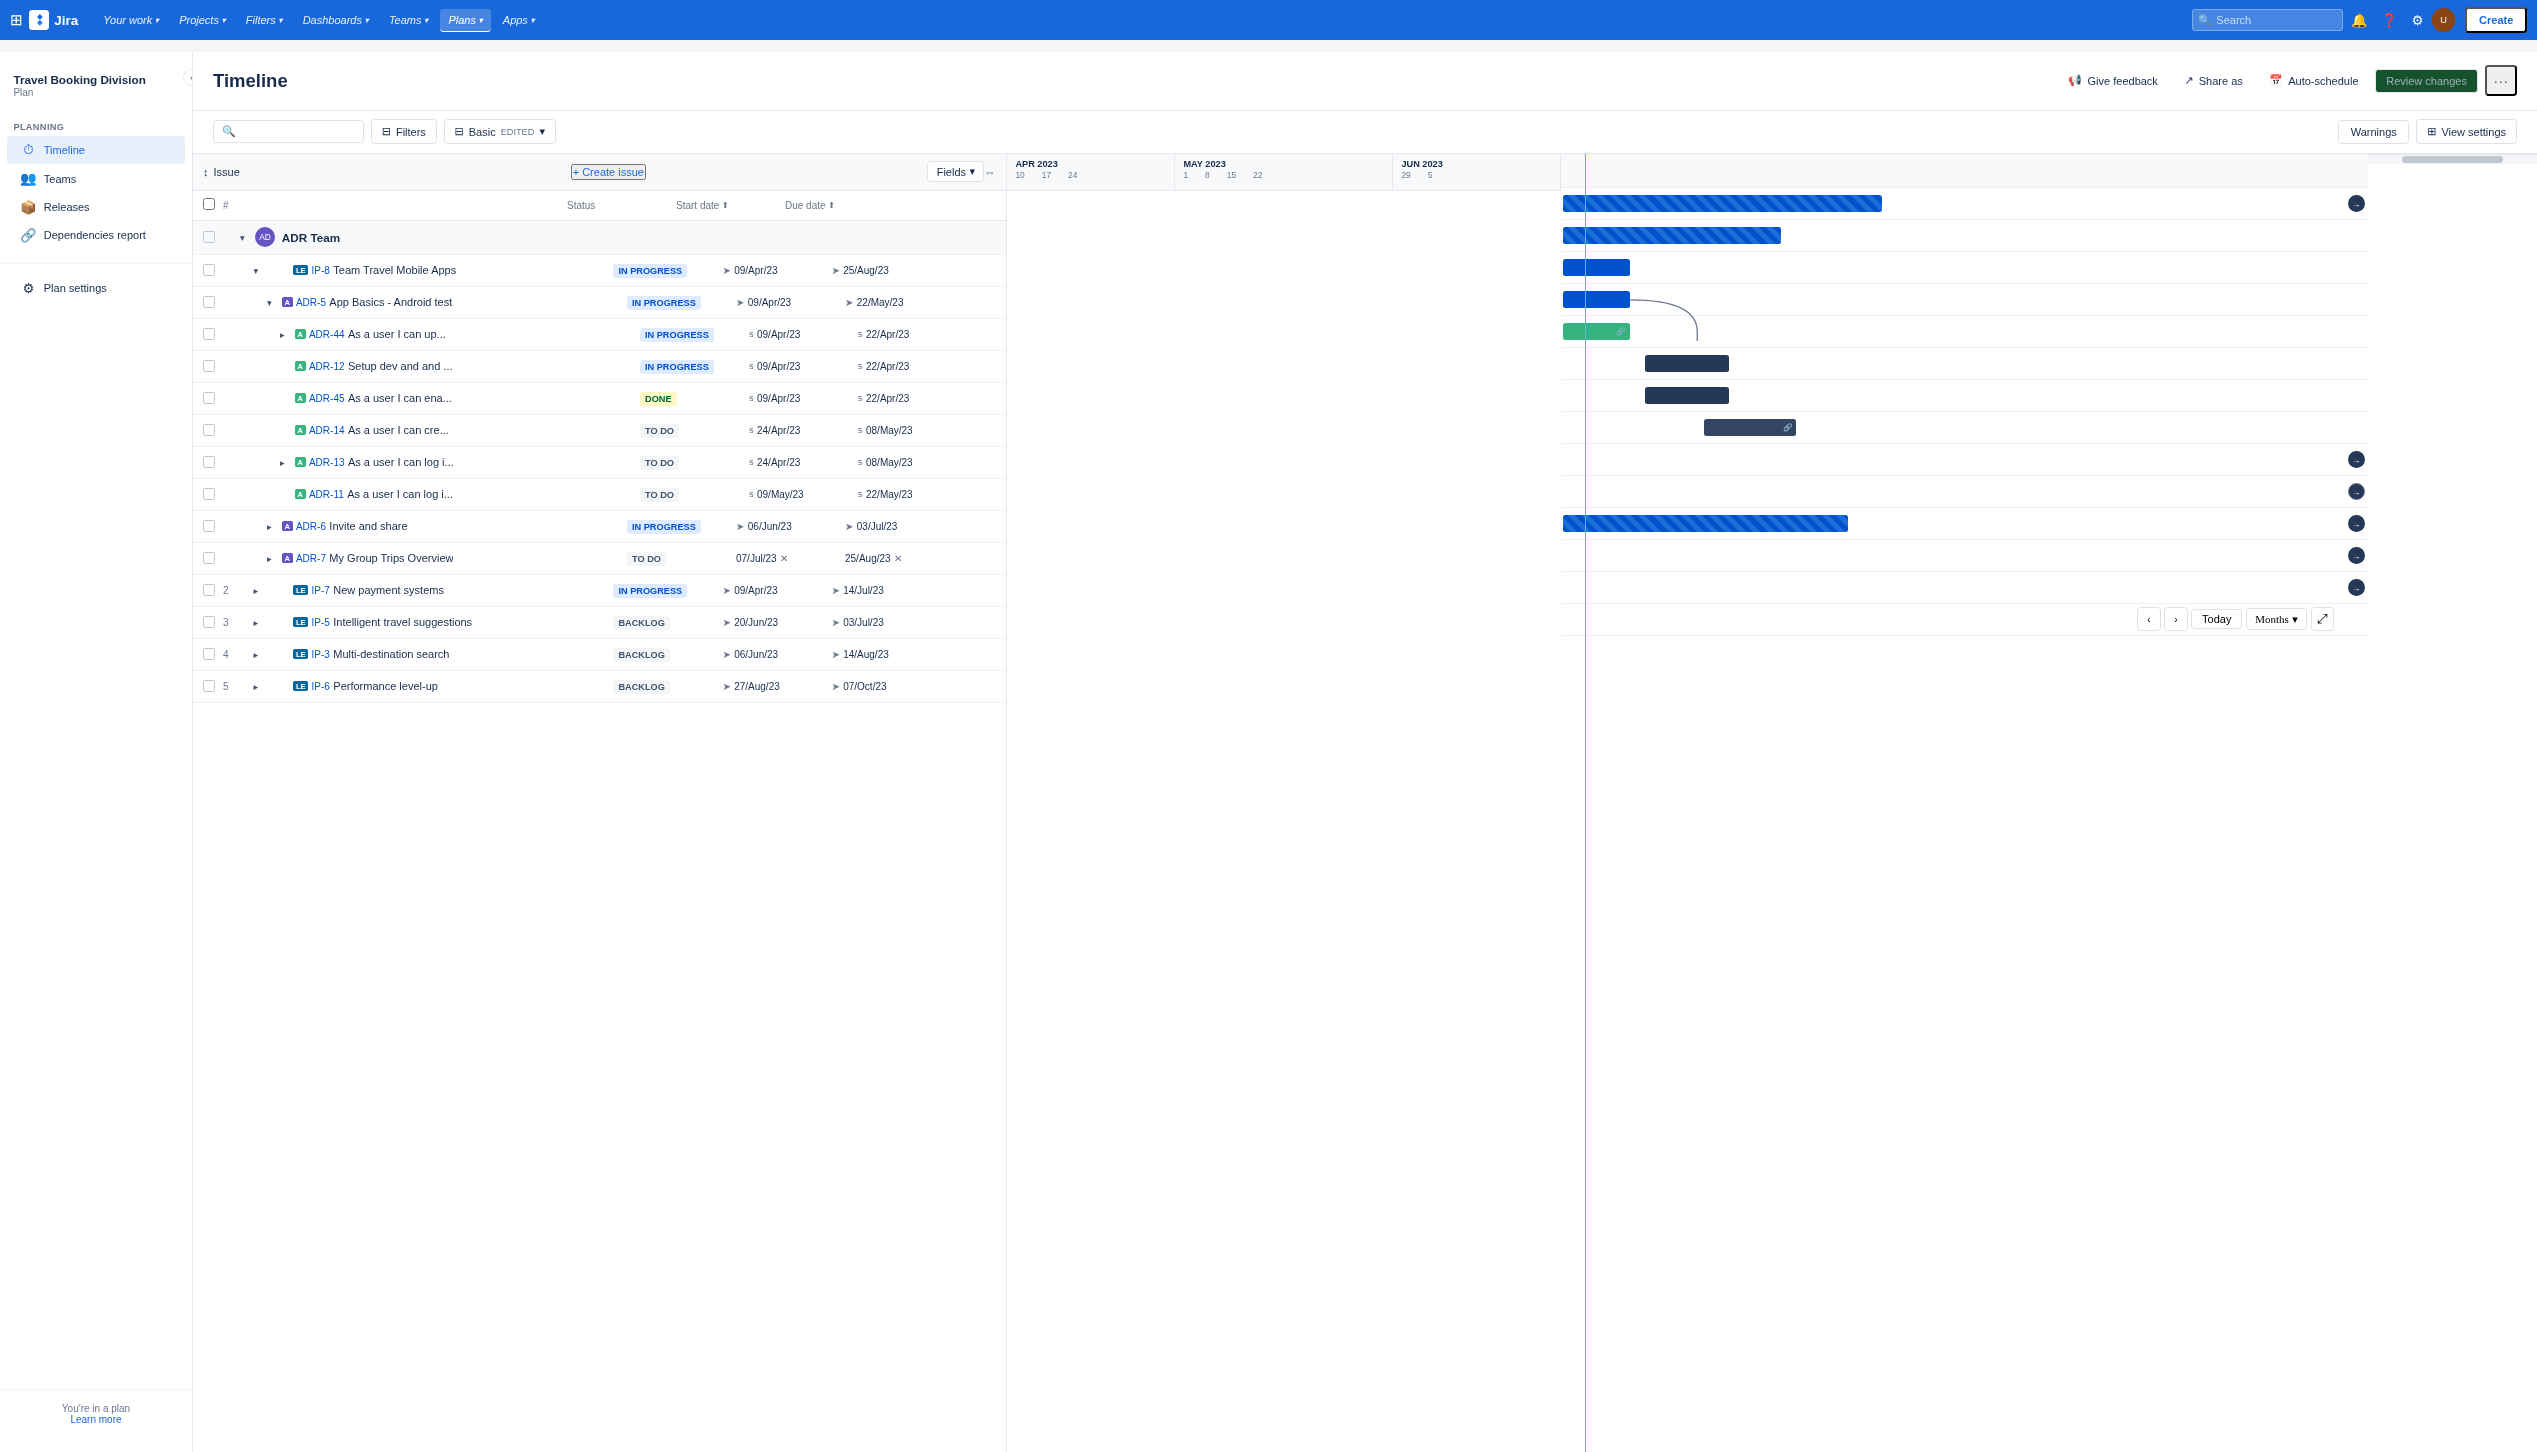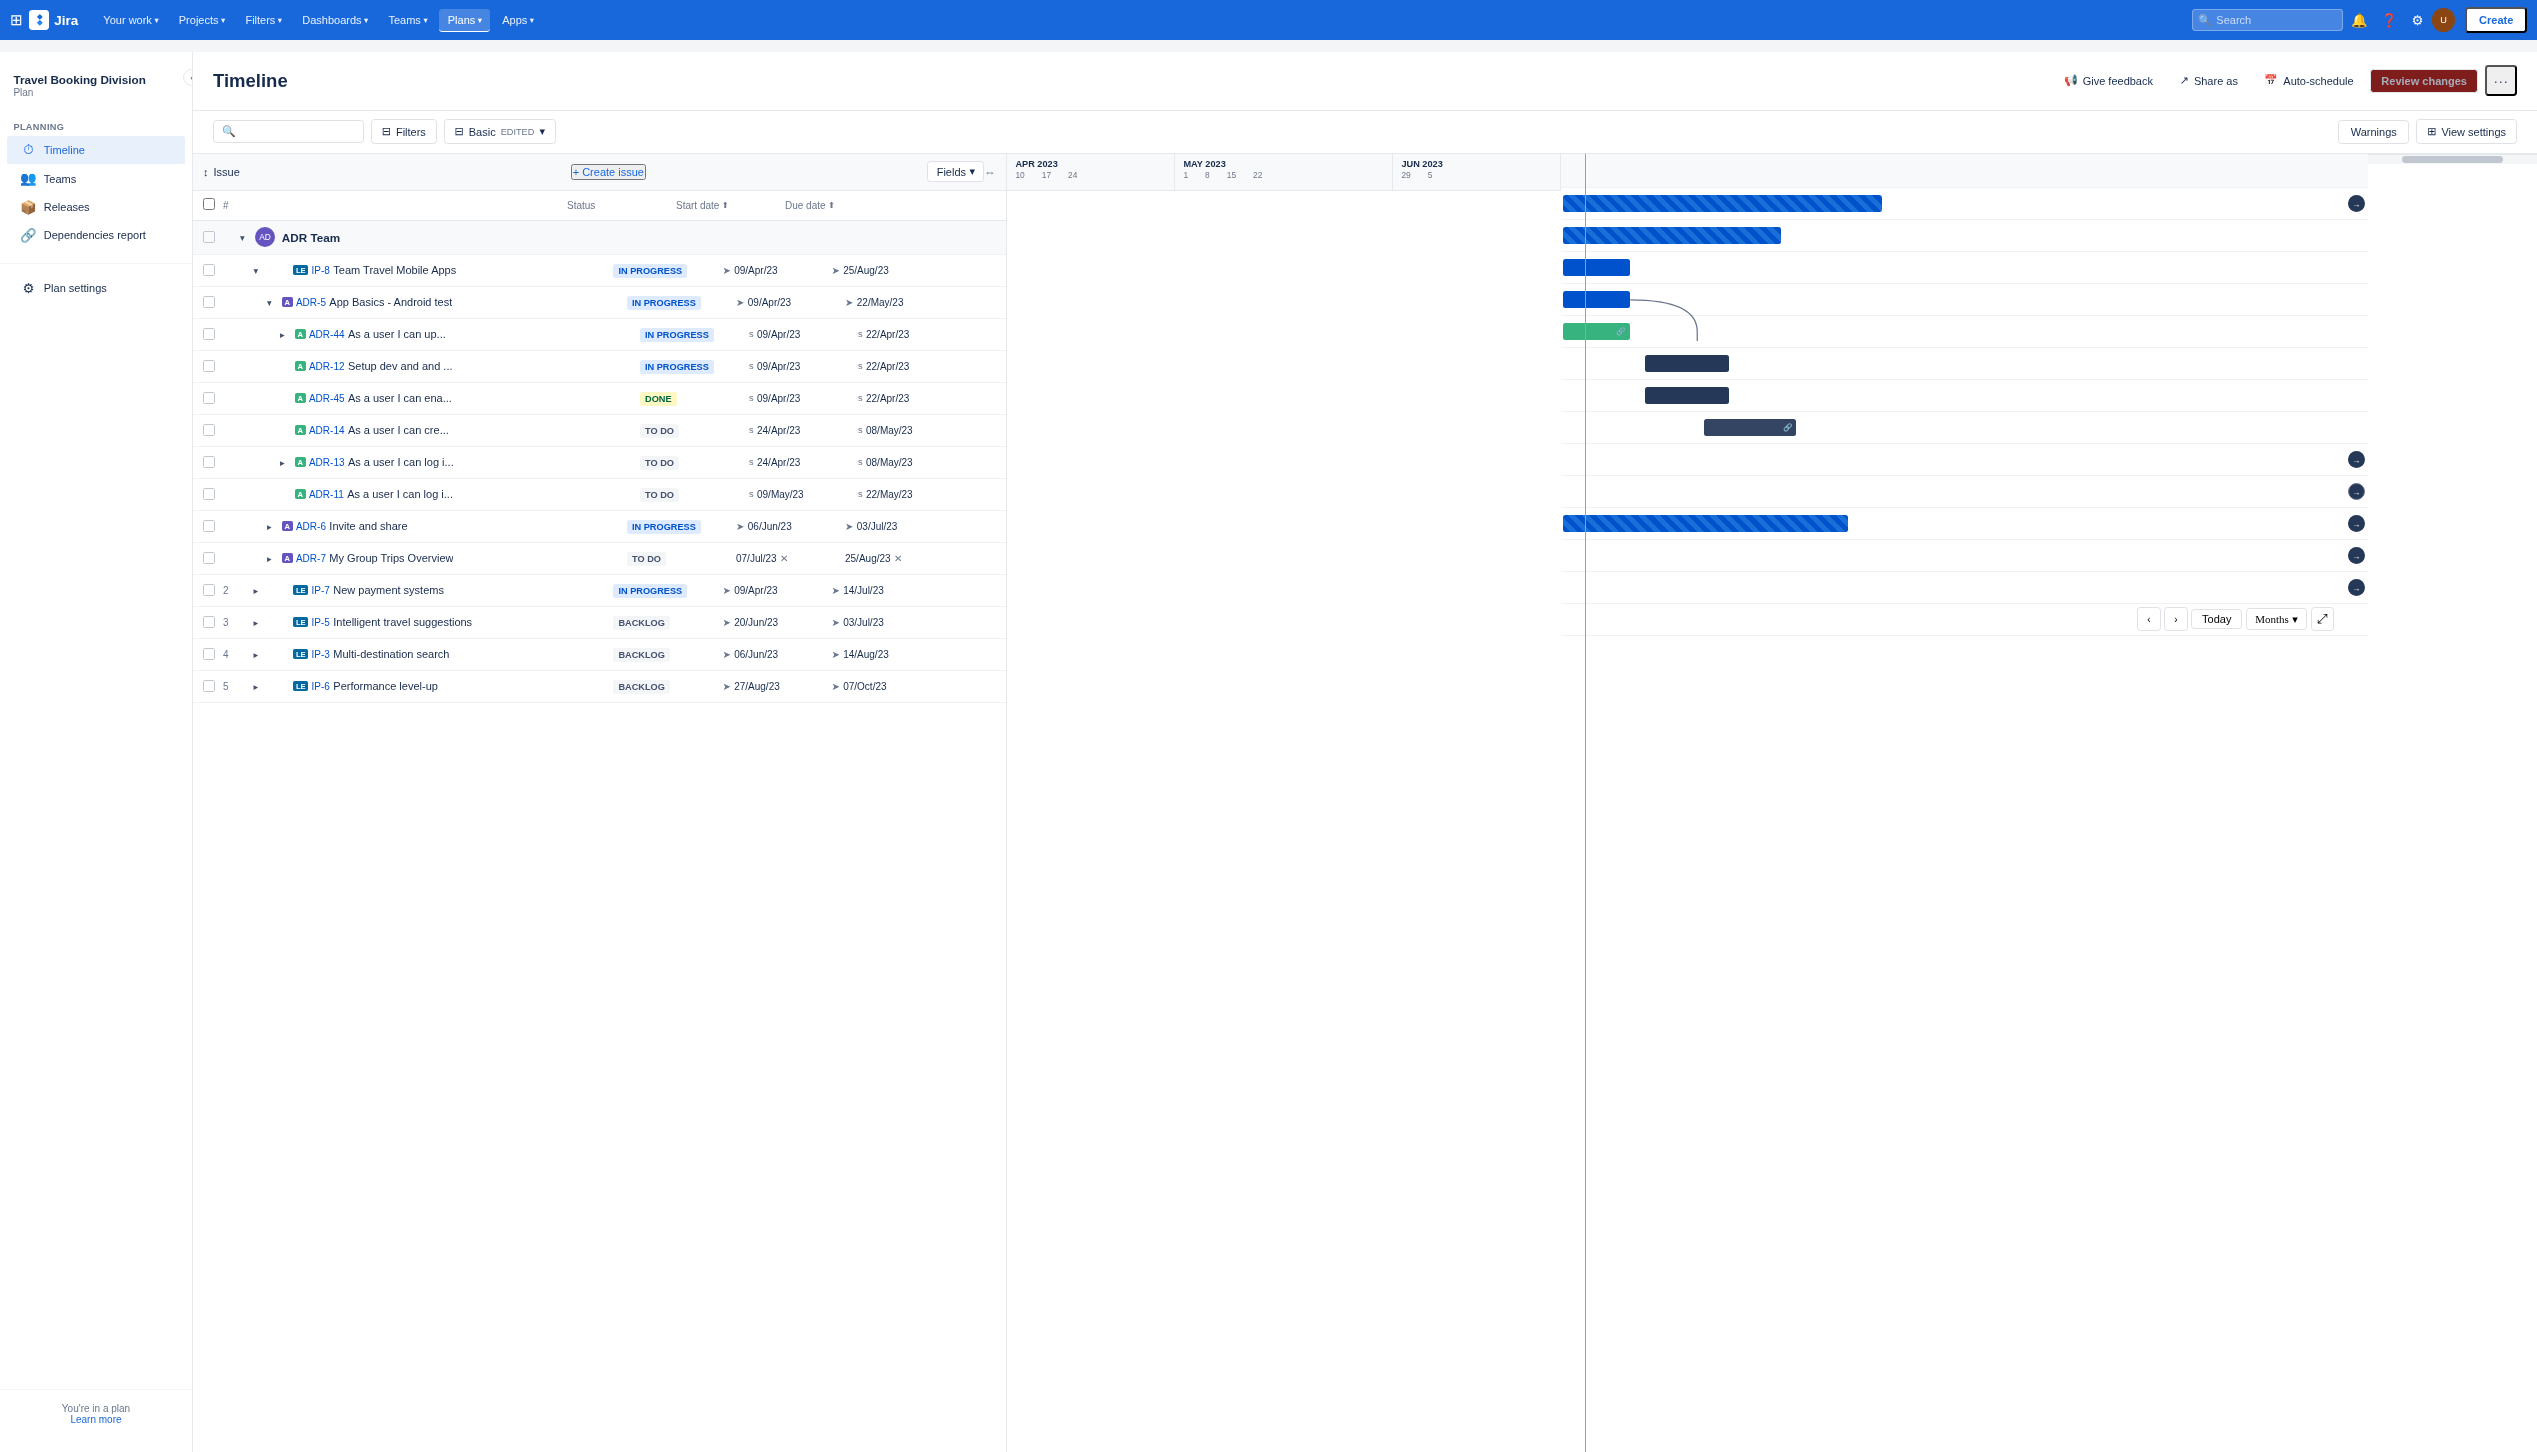--- a/index.html
+++ b/index.html
@@ -13,21 +13,21 @@
       align-items: center;
       padding: 0 10px;
       gap: 3.4px;
       position: fixed;
       top: 0; left: 0; right: 0;
       z-index: 100;
     }
     .top-nav .grid-icon { color: white; margin-right: 3.4px; font-size: 15px; cursor: pointer; }
     .top-nav .jira-logo { color: white; font-weight: 700; font-size: 13.4px; margin-right: 13.4px; display: flex; align-items: center; gap: 5px; }
     .top-nav .jira-logo .logo-icon { width: 20px; height: 20px; background: white; border-radius: 3.4px; display: flex; align-items: center; justify-content: center; }
-    .nav-item { color: rgba(255,255,255,0.9); padding: 5px 8.4px; border-radius: 3.4px; cursor: pointer; font-size: 11px; display: flex; align-items: center; gap: 2.5px; white-space: nowrap; }
+    .nav-item { color: rgba(255,255,255,0.9); padding: 5px 8.4px; border-radius: 3.4px; cursor: pointer; font-size: 11px; display: flex; align-items: center; gap: 2.5px; white-space: nowrap; font-style: italic; }
     .nav-item.active { color: white; background: rgba(255,255,255,0.2); }
     .nav-item .chevron { font-size: 8.4px; }
     .nav-spacer { flex: 1; }
     .nav-search { background: rgba(255,255,255,0.2); border: 0.8px solid rgba(255,255,255,0.3); border-radius: 3.4px; padding: 4.2px 8.4px 4.2px 23.5px; color: white; font-size: 11px; width: 151px; outline: none; position: relative; }
     .nav-search::placeholder { color: rgba(255,255,255,0.7); }
     .search-wrapper { position: relative; }
     .search-wrapper .search-icon-nav { position: absolute; left: 6.7px; top: 50%; transform: translateY(-50%); color: rgba(255,255,255,0.7); font-size: 11px; }
     .nav-icon-btn { color: white; padding: 5px; cursor: pointer; font-size: 13.4px; border-radius: 3.4px; }
     .create-btn { background: white; color: #1868db; padding: 5px 11.7px; border-radius: 3.4px; font-weight: 600; font-size: 11px; cursor: pointer; margin-left: 6.7px; }
     .avatar { width: 23.5px; height: 23.5px; border-radius: 50%; background: #8b4513; display: flex; align-items: center; justify-content: center; color: white; font-size: 9.2px; cursor: pointer; }
@@ -64,21 +64,21 @@
       padding: 13.4px 20px;
       border-bottom: 0.8px solid #e5e8ec;
       display: flex;
       align-items: center;
       justify-content: space-between;
       background: white;
     }
     .content-header h1 { font-size: 18.5px; font-weight: 600; color: #172b4d; }
     .header-actions { display: flex; align-items: center; gap: 6.7px; }
     .header-btn { display: flex; align-items: center; gap: 5px; padding: 5px 10px; border-radius: 3.4px; cursor: pointer; font-size: 11px; color: #172b4d; border: none; background: transparent; }
-    .review-btn { color: #a5adba; border: 0.8px solid #e5e8ec; background: #7f1d1d; border-radius: 3.4px; padding: 5px 10px; font-size: 11px; cursor: not-allowed; font-weight: bold; }
+    .review-btn { color: #a5adba; border: 0.8px solid #e5e8ec; background: #14532d; border-radius: 3.4px; padding: 5px 10px; font-size: 11px; cursor: not-allowed; }
     .more-btn { padding: 5px 6.7px; border-radius: 3.4px; cursor: pointer; color: #42526e; font-size: 15px; }
 
     
     .toolbar { padding: 8.4px 20px; display: flex; align-items: center; gap: 6.7px; border-bottom: 0.8px solid #e5e8ec; }
     .search-box { display: flex; align-items: center; border: 0.8px solid #dfe1e6; border-radius: 3.4px; padding: 4.2px 8.4px; gap: 5px; background: white; width: 151px; }
     .search-box input { border: none; outline: none; font-size: 11px; color: #172b4d; width: 101px; }
     .filter-btn { display: flex; align-items: center; gap: 5px; padding: 5px 10px; border: 0.8px solid #dfe1e6; border-radius: 3.4px; cursor: pointer; background: white; font-size: 11px; color: #172b4d; }
     .basic-btn { display: flex; align-items: center; gap: 5px; padding: 5px 10px; border: 0.8px solid #dfe1e6; border-radius: 3.4px; cursor: pointer; background: white; font-size: 11px; color: #172b4d; }
     .basic-badge { font-size: 9.2px; color: #6b778c; }
     .toolbar-spacer { flex: 1; }

